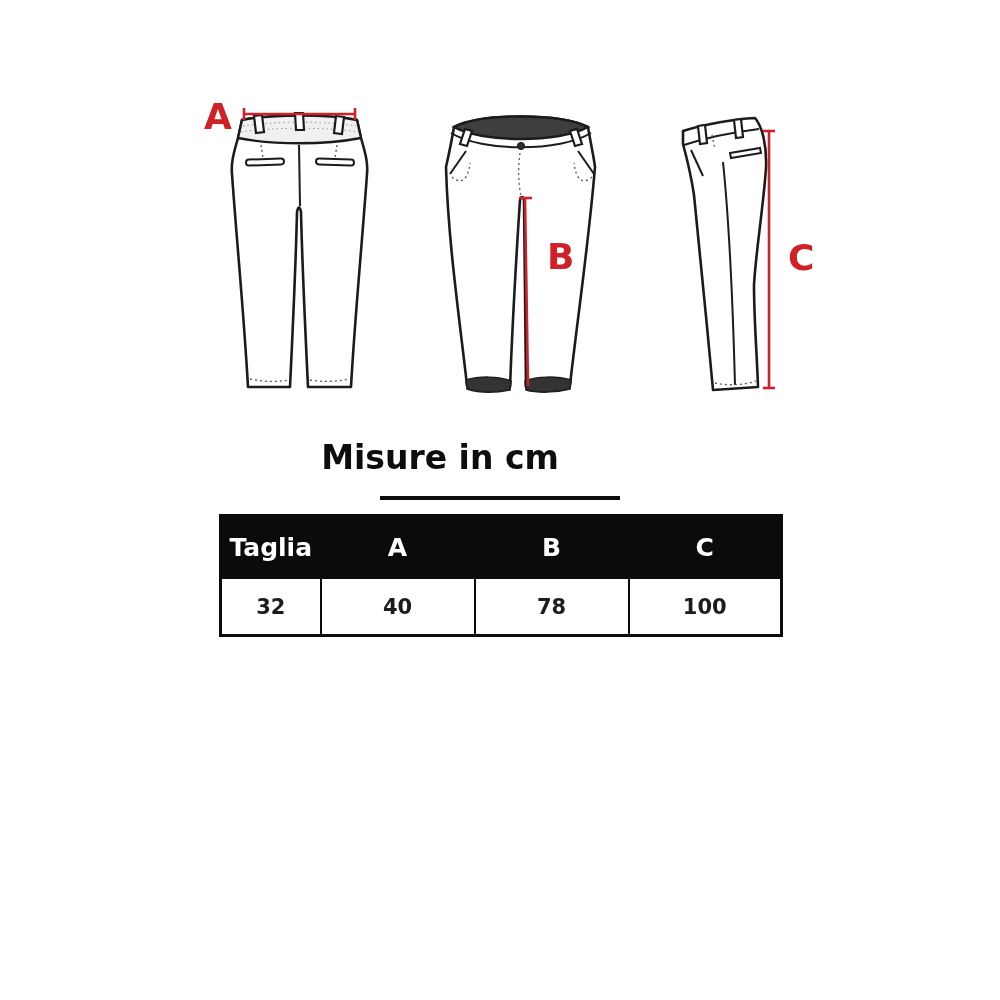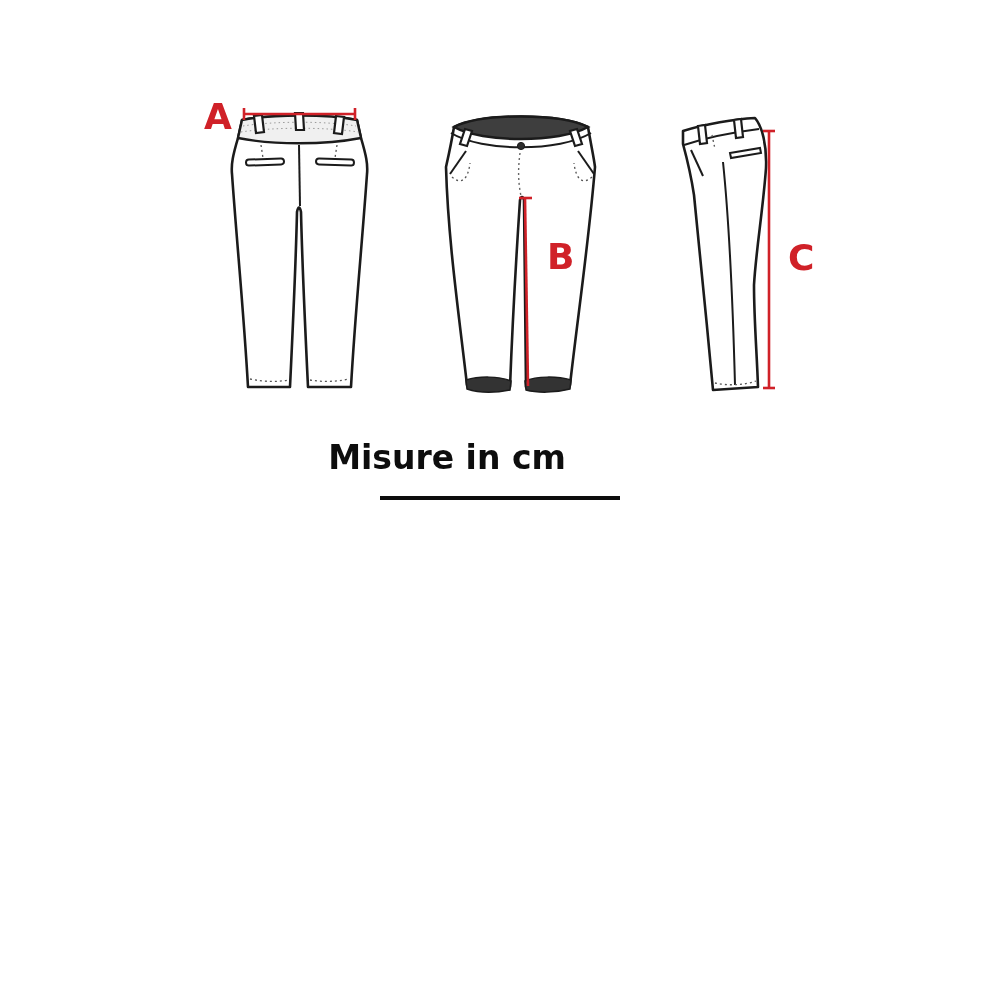--- a/index.html
+++ b/index.html
@@ -6,21 +6,21 @@
   #canvas{
     position:relative;width:1000px;height:1000px;background:#ffffff;
     font-family:"DejaVu Sans","Liberation Sans",sans-serif;overflow:hidden;
   }
   .pants-svg{position:absolute;}
   .measure-label{
     position:absolute;color:#d02128;font-weight:800;font-size:36px;line-height:1;
     font-family:"DejaVu Sans","Liberation Sans",sans-serif;
   }
   .page-title{
-    position:absolute;left:11px;top:438px;width:872px;text-align:center;
+    position:absolute;left:4px;top:438px;width:872px;text-align:center;
     font-size:33px;font-weight:800;color:#0d0d0d;letter-spacing:0px;
   }
   .title-underline{
     position:absolute;left:380px;top:496px;width:240px;height:4px;background:#0d0d0d;
   }
   table.size-table{
     position:absolute;left:219px;top:514px;width:561px;
     border-collapse:collapse;table-layout:fixed;
     border:3px solid #0b0b0b;
   }
@@ -136,14 +136,38 @@
     </g>
   </svg>
 
   <span class="measure-label" style="left:204px;top:99px;">A</span>
   <span class="measure-label" style="left:547px;top:239px;">B</span>
   <span class="measure-label" style="left:788px;top:240px;">C</span>
 
   <div class="page-title">Misure in cm</div>
   <div class="title-underline"></div>
 
+  <table class="size-table">
+    <colgroup>
+      <col class="col-taglia">
+        <col class="col-a">
+        <col class="col-b">
+        <col class="col-c">
+    </colgroup>
+    <thead>
+      <tr>
+        <th>Taglia</th>
+        <th>A</th>
+        <th>B</th>
+        <th>C</th>
+      </tr>
+    </thead>
+    <tbody>
+      <tr>
+        <td>32</td>
+        <td>40</td>
+        <td>78</td>
+        <td>100</td>
+      </tr>
+    </tbody>
+  </table>
 
 </div>
 
 </body></html>

